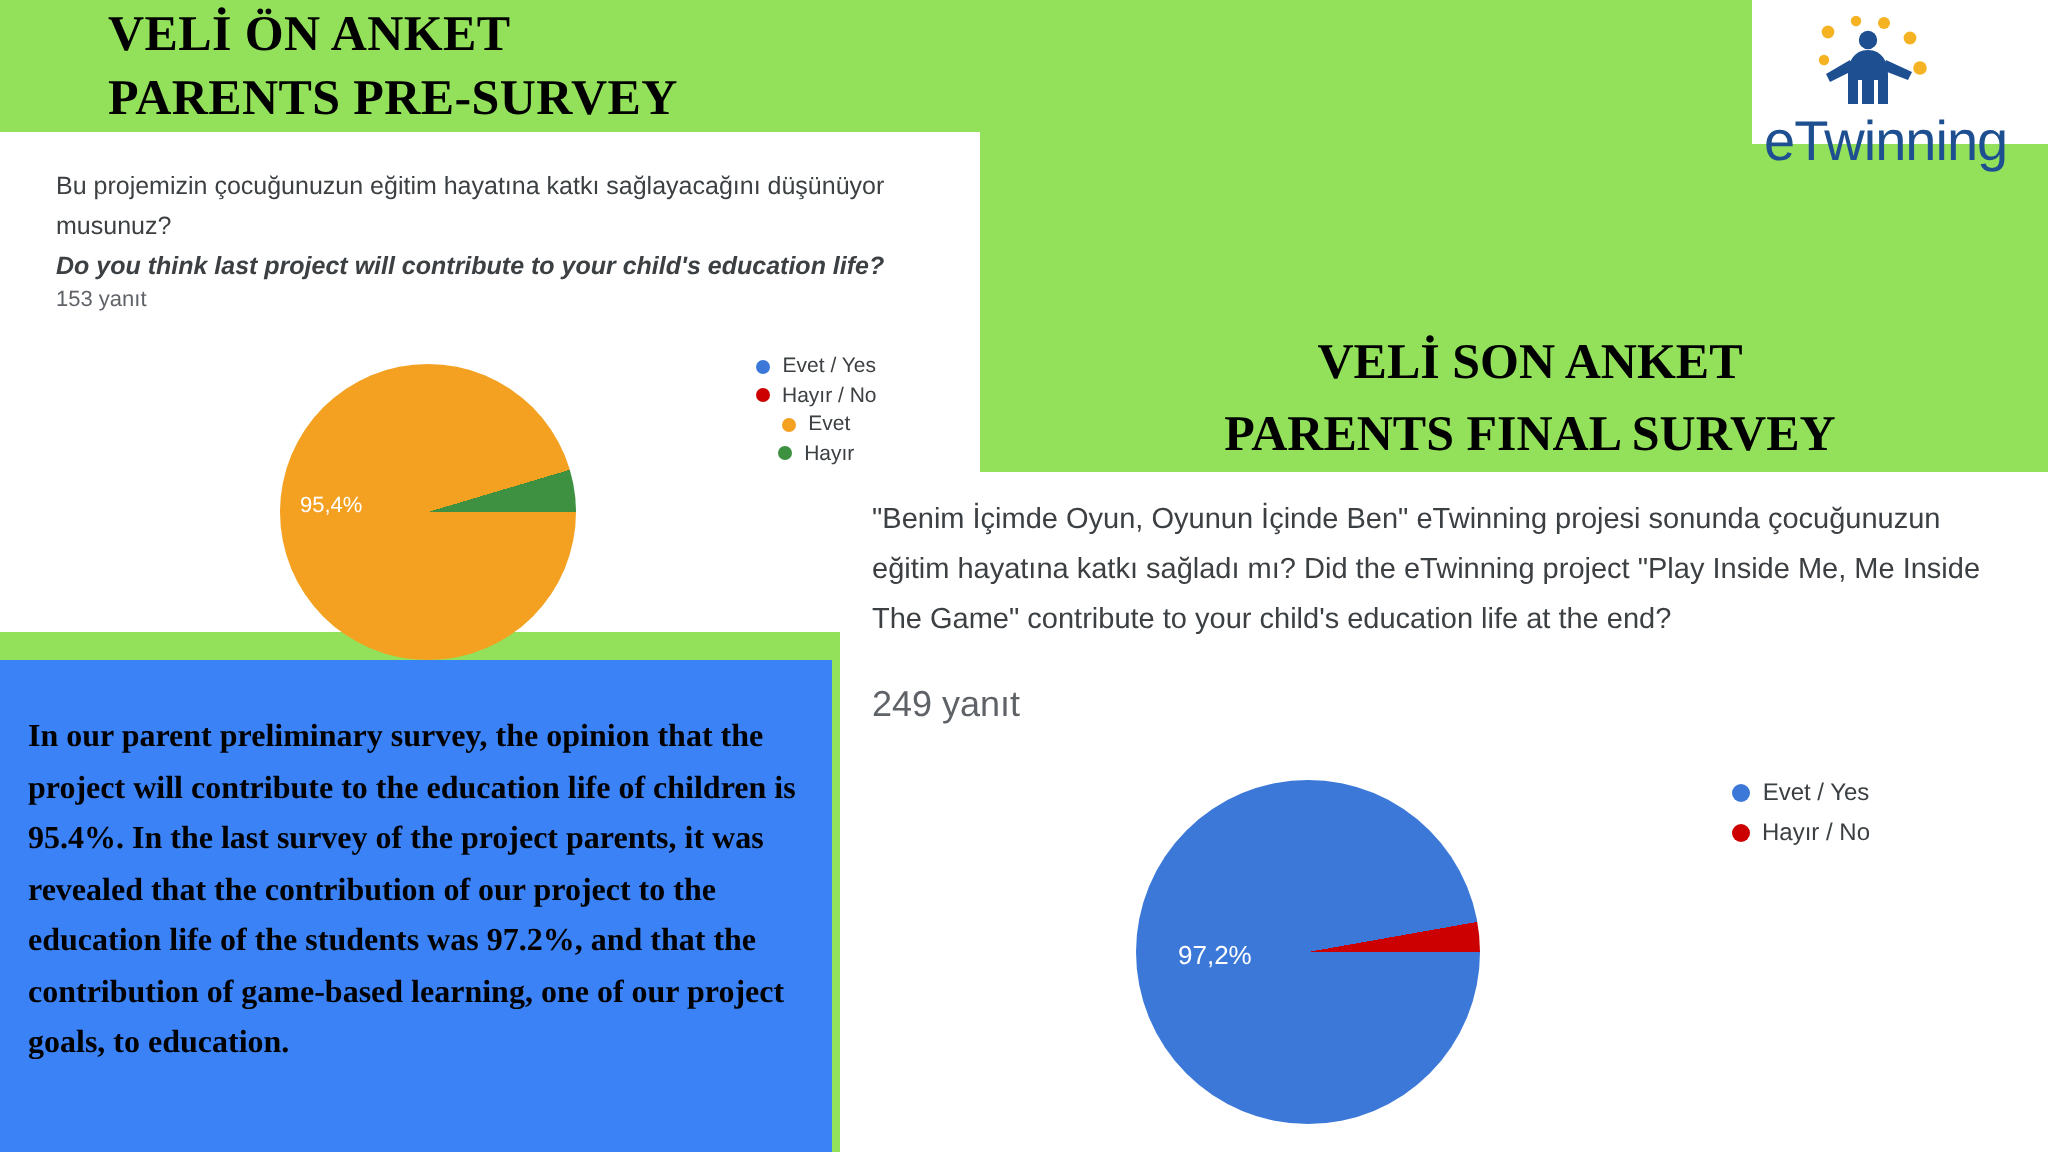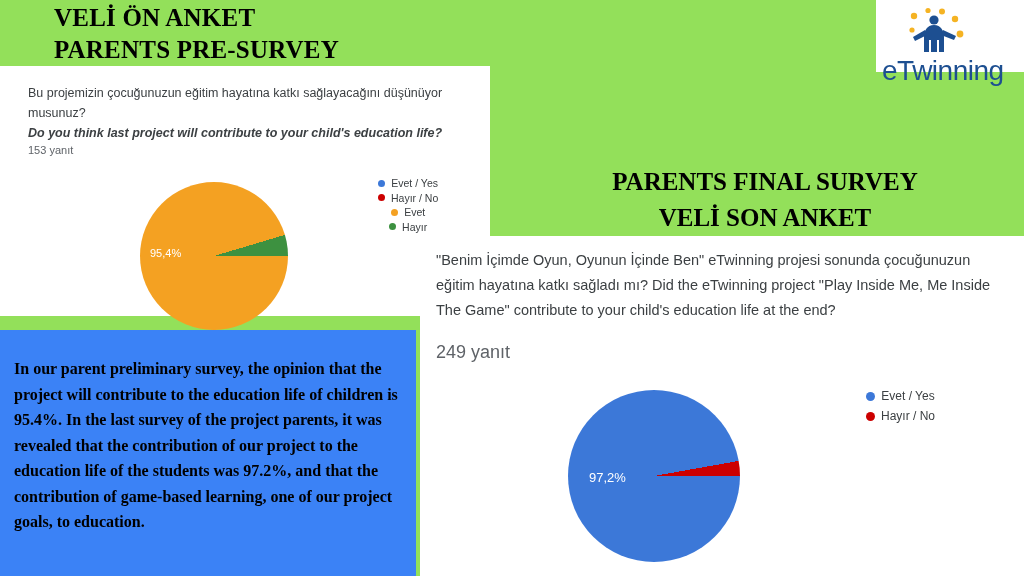--- a/index.html
+++ b/index.html
@@ -271,22 +271,22 @@
       <span class="legend-dot" style="background:#f4a122"></span>
       <span>Evet</span>
     </div>
     <div class="legend-row">
       <span class="legend-dot" style="background:#3d9140"></span>
       <span>Hayır</span>
     </div>
   </div>
 
   <div class="title-right">
+    <div>VELİ SON ANKET</div>
     <div>PARENTS FINAL SURVEY</div>
-    <div>VELİ SON ANKET</div>
   </div>
 
   <div class="card card-right">
     <div class="q-text">
       <span>"Benim İçimde Oyun, Oyunun İçinde Ben" eTwinning projesi sonunda çocuğunuzun</span>
       <span>eğitim hayatına katkı sağladı mı?</span>
       <span>Did the eTwinning project "Play Inside Me, Me Inside The Game" contribute to your</span>
       <span>child's education life at the end?</span>
     </div>
     <div class="resp">249 yanıt</div>

